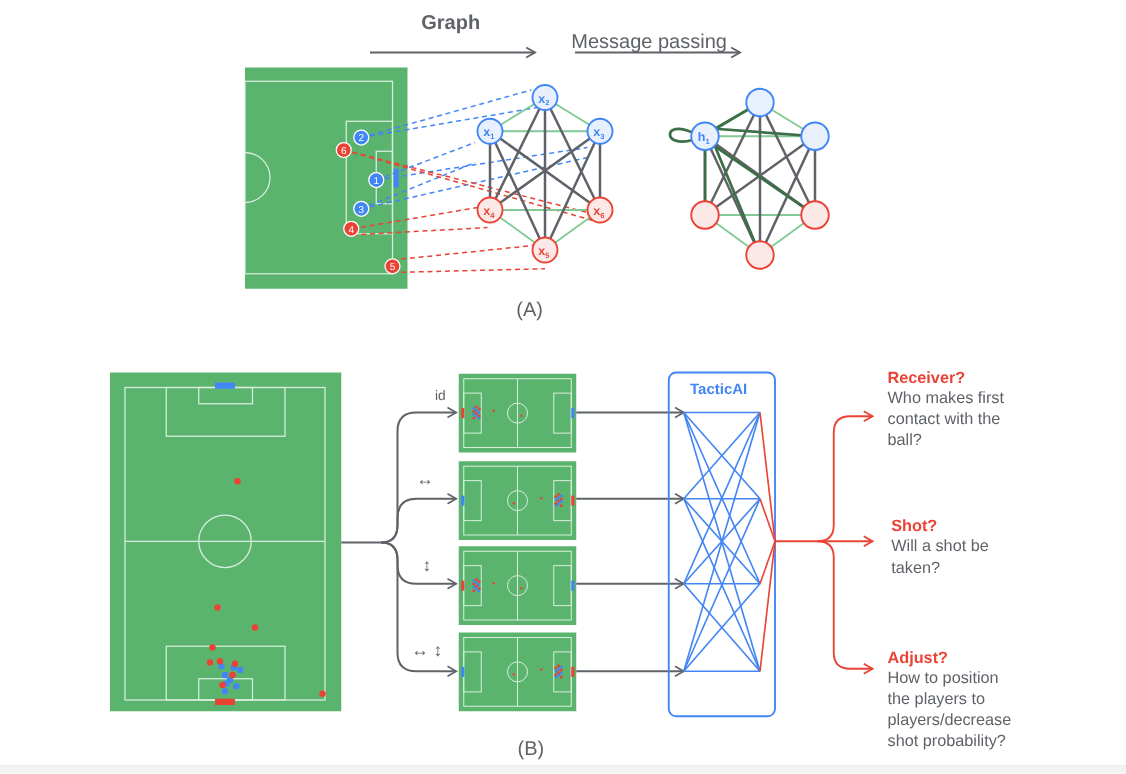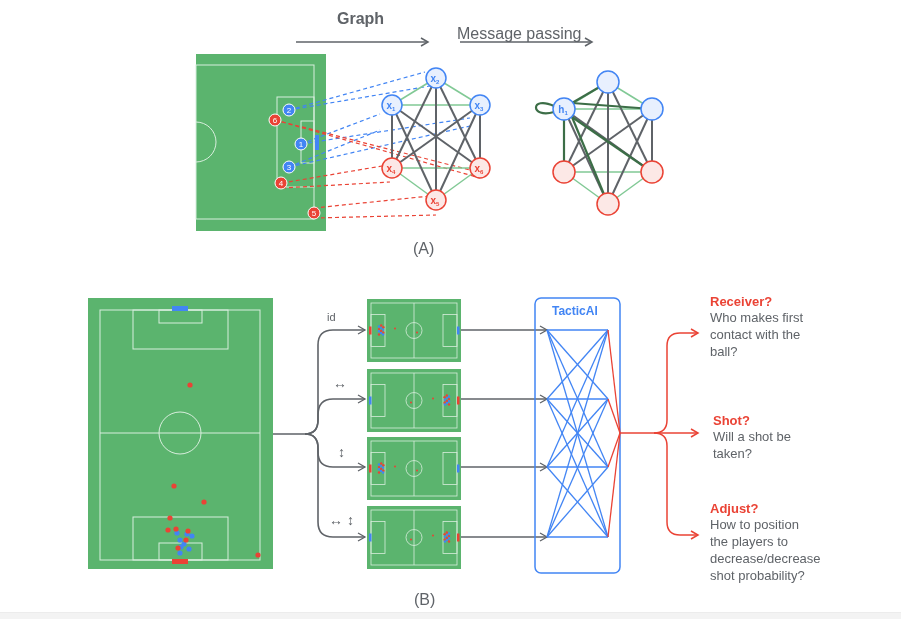--- a/index.html
+++ b/index.html
@@ -344,21 +344,21 @@
     </g>
 
   <g fill="none" stroke="#ea4335" stroke-width="1.5">
     <line x1="620" y1="433" x2="654" y2="433"></line>
     <path d="M654,433 Q667,433 667,420 L667,346 Q667,333 680,333 L698,333" marker-end="url(#arrRed)"></path>
     <line x1="654" y1="433" x2="698" y2="433" marker-end="url(#arrRed)"></line>
     <path d="M654,433 Q667,433 667,446 L667,522 Q667,535 680,535 L698,535" marker-end="url(#arrRed)"></path>
   </g>
 </svg>
 
-<div class="abs small-label" style="left:327px;top:311px;">id</div>
+<div class="abs small-label" style="left:348px;top:311px;">id</div>
 <div class="abs small-label" style="left:333px;top:375px;font-size:14px;">↔</div>
 <div class="abs small-label" style="left:338px;top:444px;font-size:14px;">↕</div>
 <div class="abs small-label" style="left:329px;top:512px;font-size:14px;">↔ ↕</div>
 
 <div class="abs tacticai-label" style="left:552px;top:304px;">TacticAI</div>
 
 <div class="abs" style="left:710px;top:294px;width:140px;">
   <div class="out-title">Receiver?</div>
   <div class="out-desc">
     <div>Who makes first</div>
@@ -366,25 +366,25 @@
     <div>ball?</div>
   </div>
 </div>
 <div class="abs" style="left:713px;top:413px;width:140px;">
   <div class="out-title">Shot?</div>
   <div class="out-desc">
     <div>Will a shot be</div>
     <div>taken?</div>
   </div>
 </div>
-<div class="abs" style="left:710px;top:501px;width:150px;">
+<div class="abs" style="left:710px;top:518px;width:150px;">
   <div class="out-title">Adjust?</div>
   <div class="out-desc">
     <div>How to position</div>
     <div>the players to</div>
-    <div>decrease/decrease</div>
+    <div>players/decrease</div>
     <div>shot probability?</div>
   </div>
 </div>
 
 <div class="abs caption" style="left:413px;top:240px;">(A)</div>
 <div class="abs caption" style="left:414px;top:591px;">(B)</div>
 <div class="bottom-strip"></div>
 
 </body></html>

